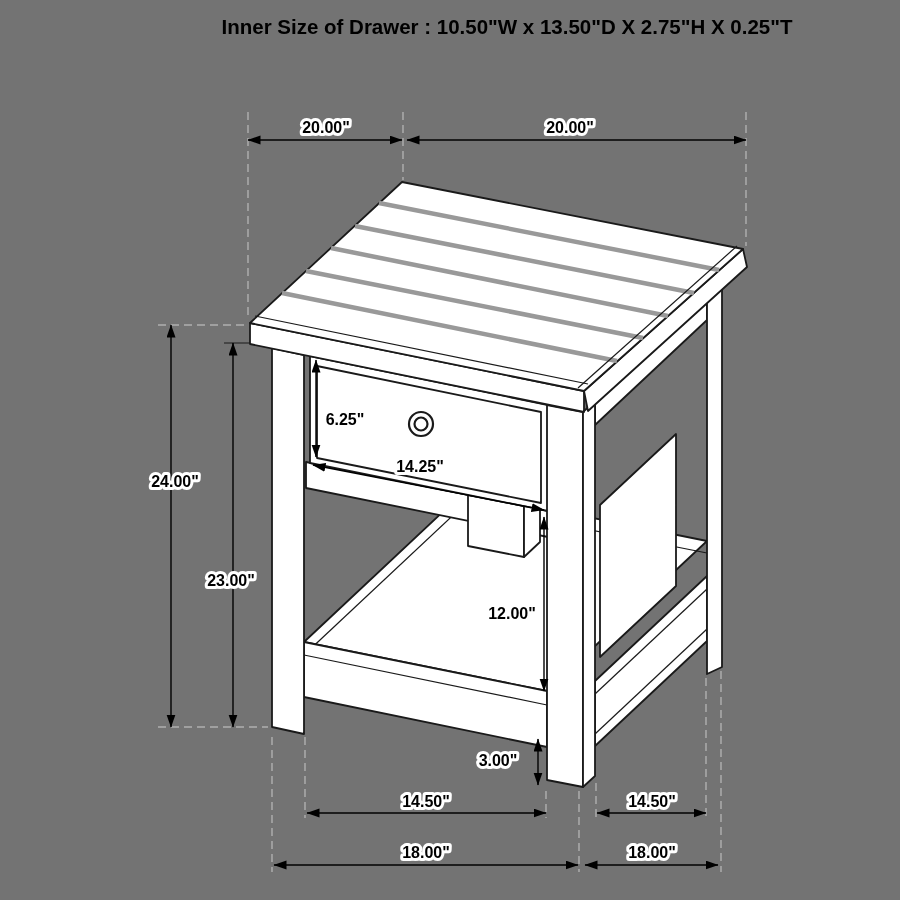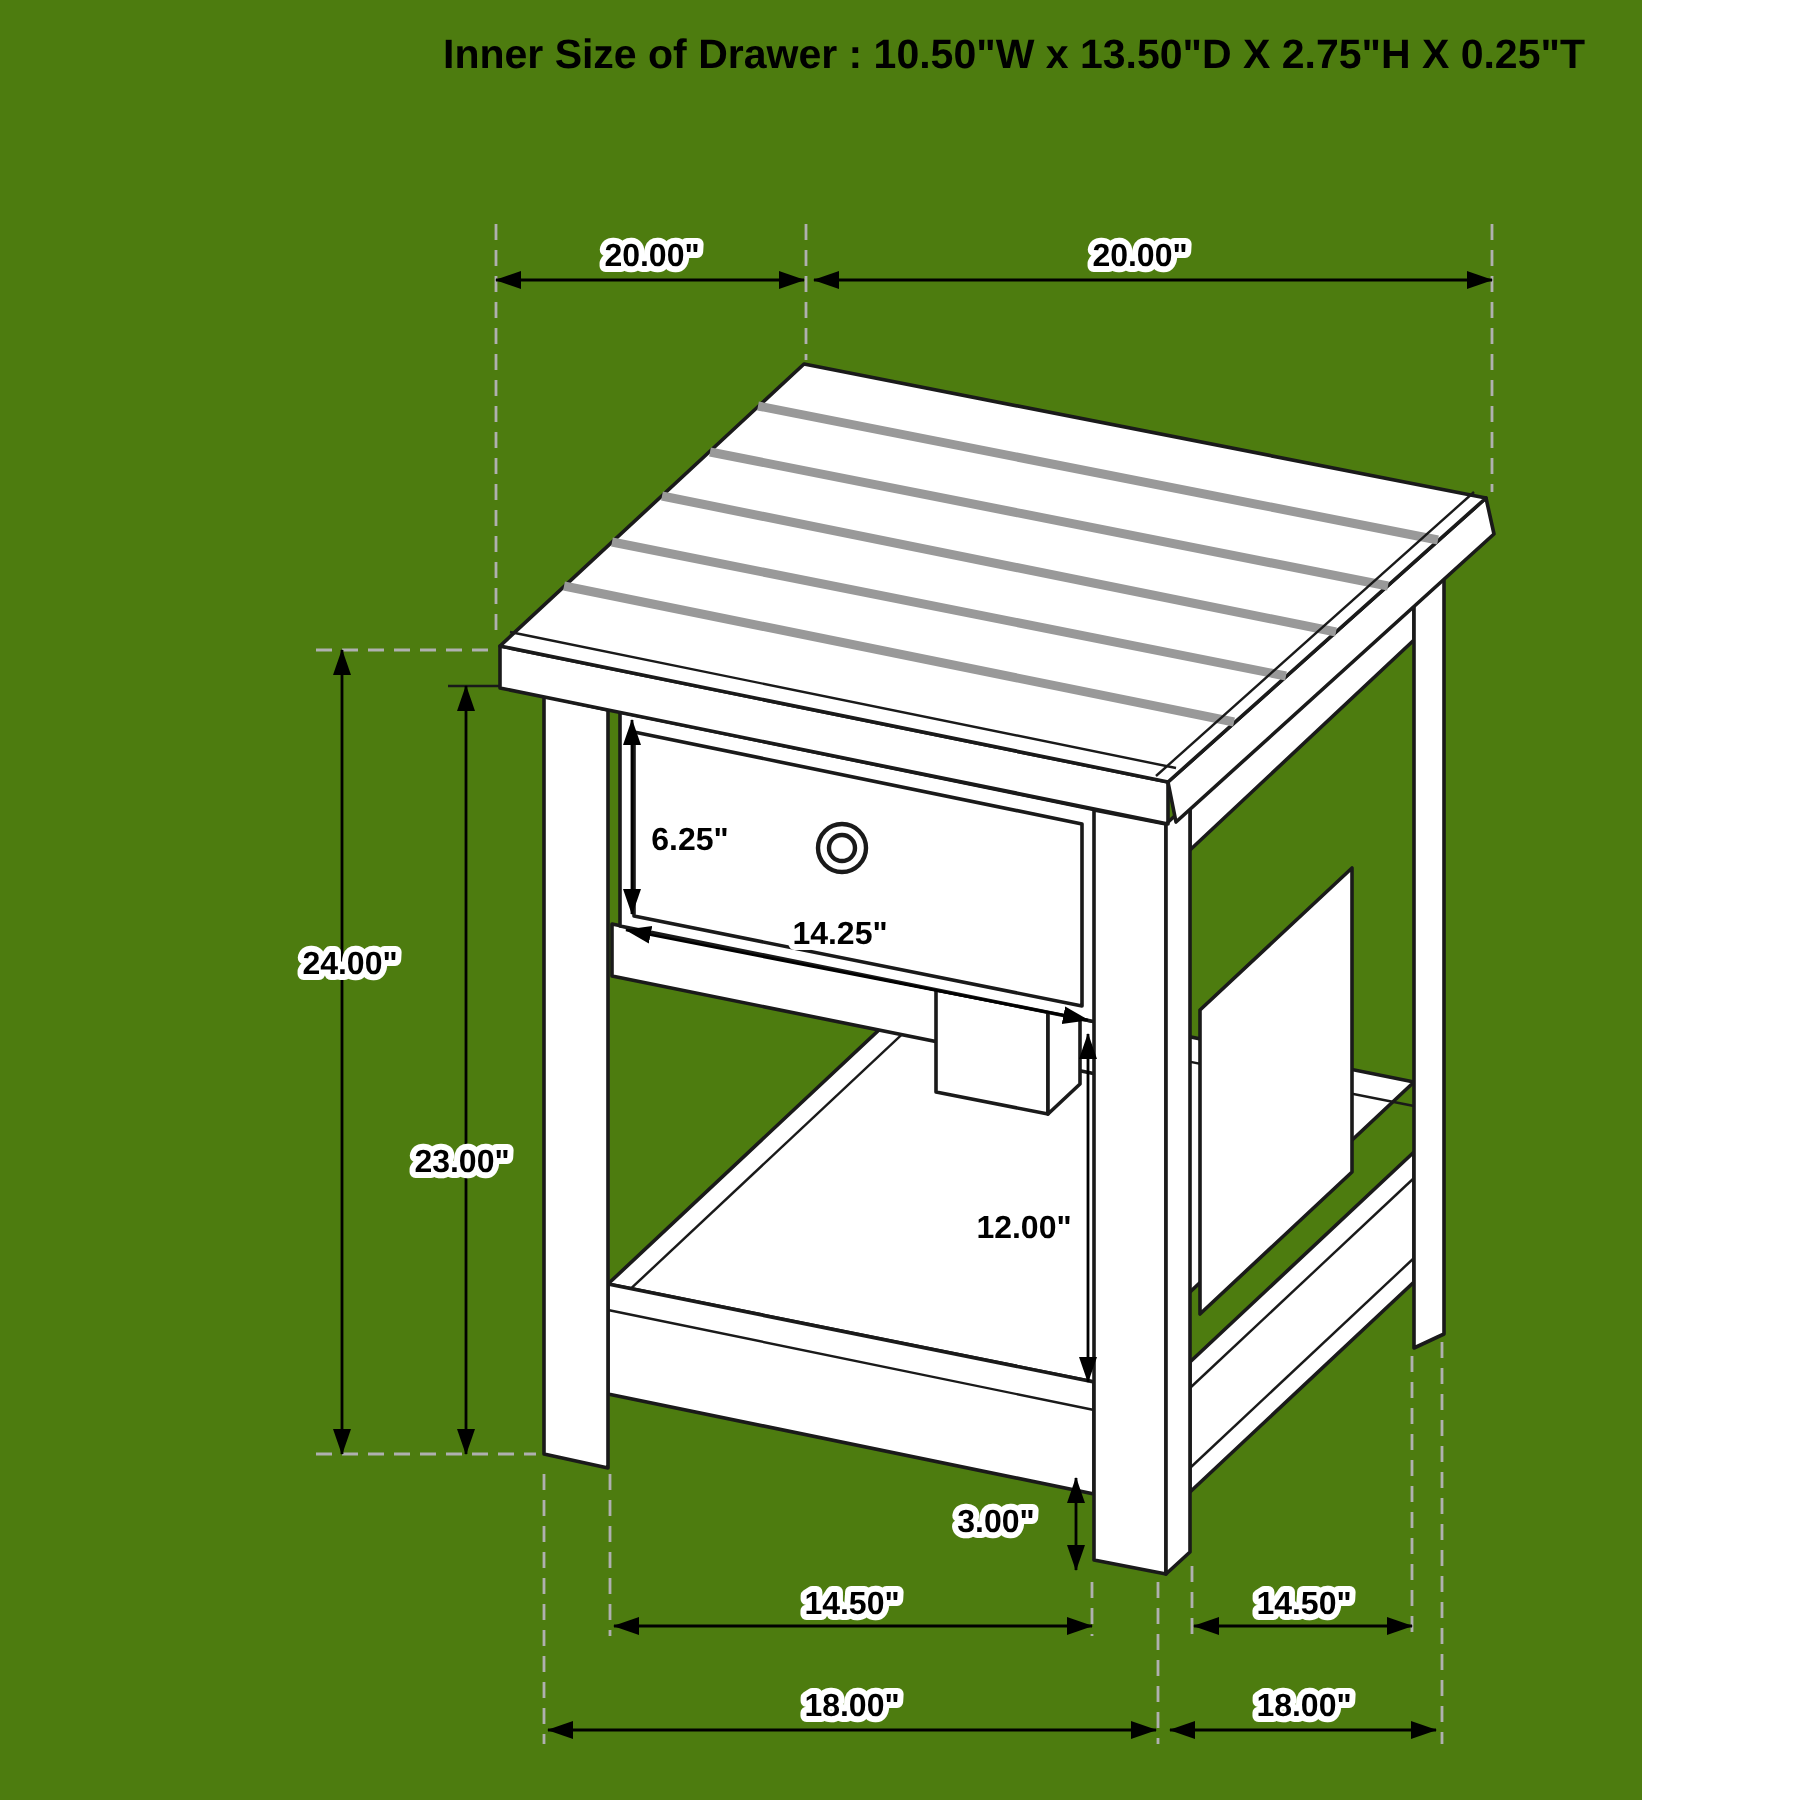--- a/index.html
+++ b/index.html
@@ -1,17 +1,17 @@
 <!DOCTYPE html>
 <html><head>
 <meta charset="utf-8">
 <style>
   html,body{margin:0;padding:0;background:#ffffff;}
   #stage{
-    position:relative;width:821px;height:900px;background:#4d7c0f;
+    position:relative;width:900px;height:900px;background:#737373;
     font-family:"Liberation Sans", sans-serif;overflow:hidden;
   }
   svg{display:block}
   .outline{fill:#ffffff;stroke:#1a1a1a;stroke-width:1.8;stroke-linejoin:round;}
   .thin{fill:none;stroke:#1a1a1a;stroke-width:1.2;}
   .plank{stroke:#999999;stroke-width:4.5;fill:none;}
   .dash{stroke:#b0b0b0;stroke-width:1.4;fill:none;stroke-dasharray:8 5;}
   .dimline{stroke:#000000;stroke-width:1.4;fill:none;}
   .dimtext{
     font-family:"Liberation Sans", sans-serif;font-size:16px;font-weight:bold;fill:#000000;

